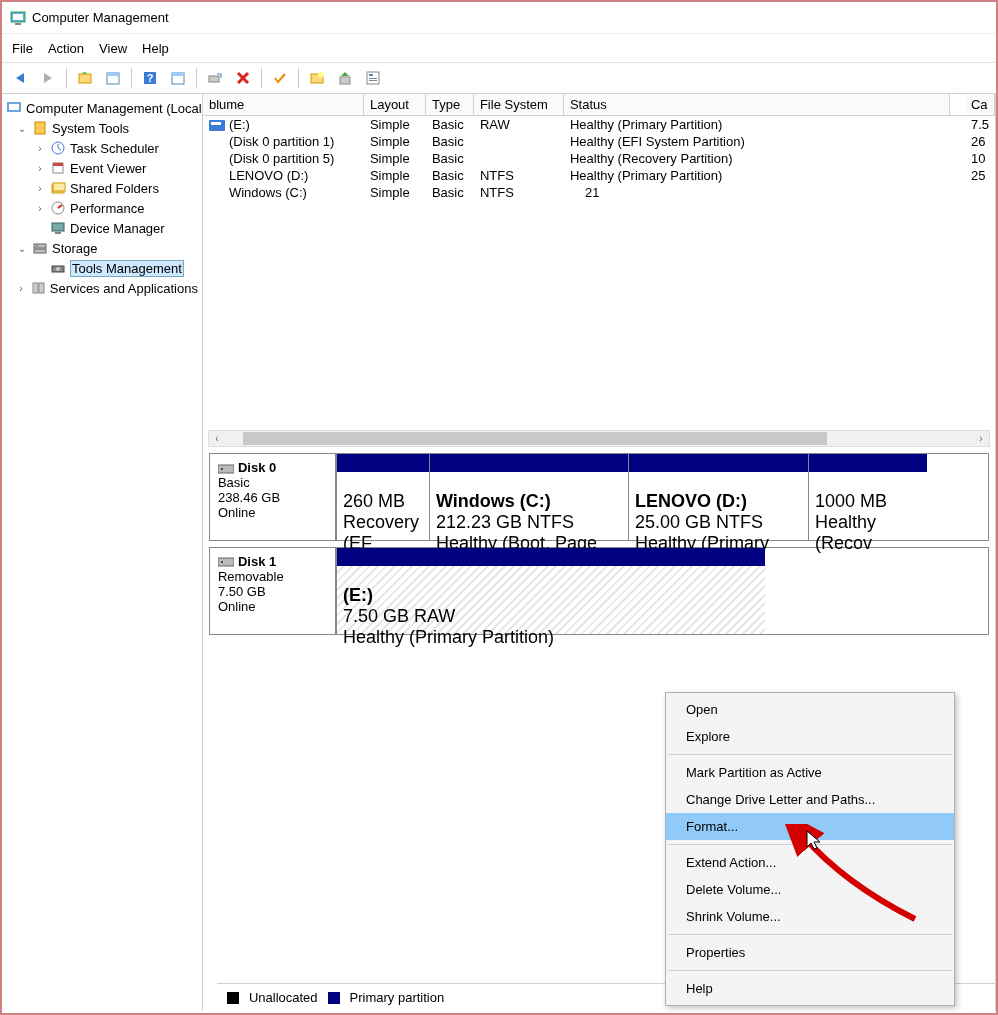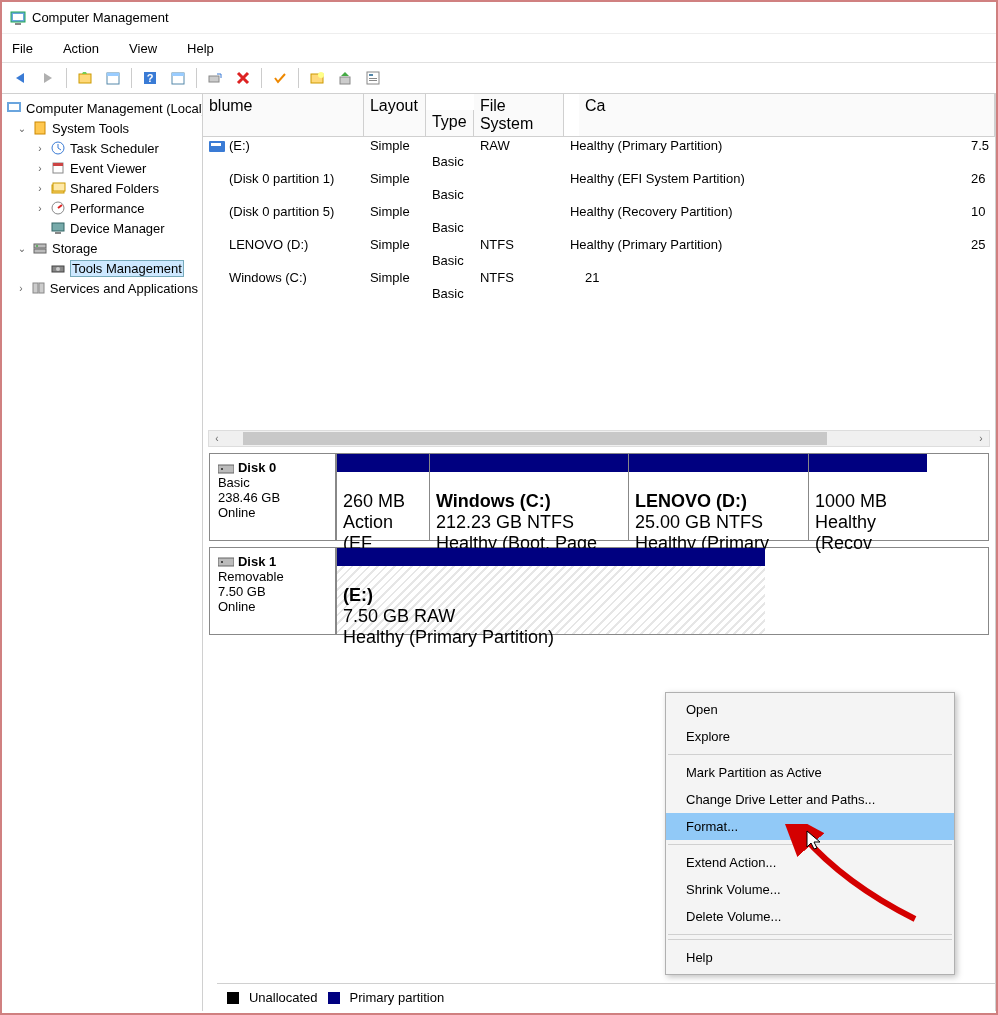--- a/index.html
+++ b/index.html
@@ -1,36 +1,36 @@
 <!DOCTYPE html>
 <html><head>
 <meta charset="utf-8">
 <style>
 * { box-sizing: border-box; font-family: "Segoe UI", Arial, sans-serif; }
 body { margin: 0; background: #fff; width: 998px; height: 1015px; overflow: hidden; border: 2px solid #d08080; position: relative; }
 .titlebar { height: 32px; display: flex; align-items: center; padding: 0 8px; font-size: 13px; gap: 6px; border-bottom: 1px solid #eee; }
 .titlebar svg { width:16px; height:16px; }
-.menubar { height: 28px; display: flex; align-items: center; padding: 0 10px; gap: 30px; font-size: 13px; }
+.menubar { height: 28px; display: flex; align-items: center; padding: 0 10px; gap: 15px; font-size: 13px; }
 .menubar span { cursor: default; }
 .toolbar { height: 32px; border-top: 1px solid #e0e0e0; border-bottom: 1px solid #d0d0d0; display: flex; align-items: center; padding: 0 6px; gap: 4px; }
 .tbtn { width: 24px; height: 24px; display: inline-flex; align-items: center; justify-content: center; border: 1px solid transparent; }
 .divider { width:1px; height:20px; background:#ccc; margin:0 2px; }
 .mainrow { display:flex; height: calc(100% - 92px - 2px); }
 .tree { width: 223px; border-right: 1px solid #d0d0d0; font-size: 13px; padding: 4px 0; overflow:hidden;}
 .tnode { display:flex; align-items:center; gap:4px; padding:1px 4px; height:20px; white-space:nowrap;}
 .tnode.sel span.label { background:#cde8ff; border:1px solid #7ab; padding:0 1px;}
 .tnode .exp { width:12px; text-align:center; font-size:10px; color:#666; }
 .tnode .icon { width:16px; height:16px; display:inline-flex; align-items:center; justify-content:center;}
 .indent1 { padding-left: 14px;} .indent2{padding-left:32px;}
 .rightpane { flex:1; display:flex; flex-direction:column; position:relative; border-right:1px solid #d0d0d0;}
-.volhdr { display:flex; border-bottom:1px solid #d0d0d0; font-size:16px; background:#fff;}
+.volhdr { display:flex; border-bottom:1px solid #d0d0d0; font-size:13px; background:#fff;}
 .volhdr .cell { border-right:1px solid #d0d0d0; padding:3px 6px; background:#fafafa;}
 .volrow { display:flex; font-size:13px; }
 .volrow .cell { padding:1px 6px; white-space:nowrap; overflow:hidden;}
-.c-vol{width:161px;} .c-lay{width:62px;} .c-typ{width:48px;margin-top:16px;} .c-fs{width:90px;} .c-st{width:386px;} .c-cap{flex:1;margin-left:15px;}
+.c-vol{width:161px;} .c-lay{width:62px;} .c-typ{width:48px;} .c-fs{width:90px;} .c-st{width:386px;} .c-cap{flex:1;margin-left:15px;}
 .topsplit { height:353px; overflow:hidden; position:relative;}
 .hscroll { position:absolute; bottom:0; left:5px; right:5px; height:17px; background:#f0f0f0; border:1px solid #ddd; display:flex; align-items:center;}
 .hscroll .thumb{ height:13px; background:#c8c8c8; margin:0 18px; flex:0.82;}
 .hscroll .arr{ width:16px; text-align:center; font-size:10px; color:#666;}
 .diskpanel { border:1px solid #888; margin:6px; display:flex; font-size:13px;}
 .diskinfo { width:126px; border-right:1px solid #888; padding:6px 8px;}
 .diskinfo .dname{font-weight:600;}
 .diskgraph { flex:1; display:flex; }
 .part { border-left:1px solid #888; position:relative;}
 .part .bar { height:18px; background:#000080;}
@@ -249,20 +249,21 @@
       </div>
   </div>
 
   <div class="rightpane">
     <div class="topsplit">
       <div class="volhdr">
         <div class="cell c-vol">blume</div>
         <div class="cell c-lay">Layout</div>
         <div class="cell c-typ">Type</div>
         <div class="cell c-fs">File System</div>
+        <div class="cell c-st">Status</div>
         <div class="cell c-cap">Ca</div>
       </div>
       <div id="volrows">
           <div class="volrow">
             <div class="cell c-vol"><span style="display:inline-block;width:16px;height:11px;margin-right:4px;vertical-align:middle;"><svg width="16" height="11">
                   <rect width="16" height="11" rx="1" fill="#3a7bd5"></rect>
                   <rect x="2" y="2" width="10" height="3" fill="#fff"></rect>
                 </svg></span>(E:)</div>
             <div class="cell c-lay">Simple</div>
             <div class="cell c-typ">Basic</div>
@@ -323,21 +324,21 @@
             <div>Basic</div>
             <div>238.46 GB</div>
             <div>Online</div>
           </div>
           <div class="diskgraph">
             <div class="part" style="width: 93px;">
               <div class="bar"></div>
               <div class="body">
                 <div class="pname"></div>
                 <div>260 MB</div>
-                <div>Action (EF</div>
+                <div>Recovery (EF</div>
               </div>
             </div>
             <div class="part" style="width: 199px;">
               <div class="bar"></div>
               <div class="body">
                 <div class="pname">Windows  (C:)</div>
                 <div>212.23 GB NTFS</div>
                 <div>Healthy (Boot, Page File, Cras</div>
               </div>
             </div>
@@ -396,23 +397,24 @@
 
 <div class="contextmenu" id="ctx">
     <div class="mi">Open</div>
     <div class="mi">Explore</div>
     <div class="sep"></div>
     <div class="mi disabled">Mark Partition as Active</div>
     <div class="mi">Change Drive Letter and Paths...</div>
     <div class="mi hl">Format...</div>
     <div class="sep"></div>
     <div class="mi disabled">Extend Action...</div>
+    <div class="mi">Delete Volume...</div>
     <div class="mi">Shrink Volume...</div>
-    <div class="mi">Delete Volume...</div>
     <div class="sep"></div>
+    <div class="mi">Properties</div>
     <div class="sep"></div>
     <div class="mi">Help</div>
   </div>
 
 <svg class="cursor-arrow" style="left:783px; top:822px;" width="150" height="120">
   <defs>
       <marker id="ah" markerWidth="10" markerHeight="10" refX="2" refY="3" orient="auto">
         <path d="M0,0 L0,6 L8,3 z" fill="#d40000"></path>
       </marker>
     </defs>

